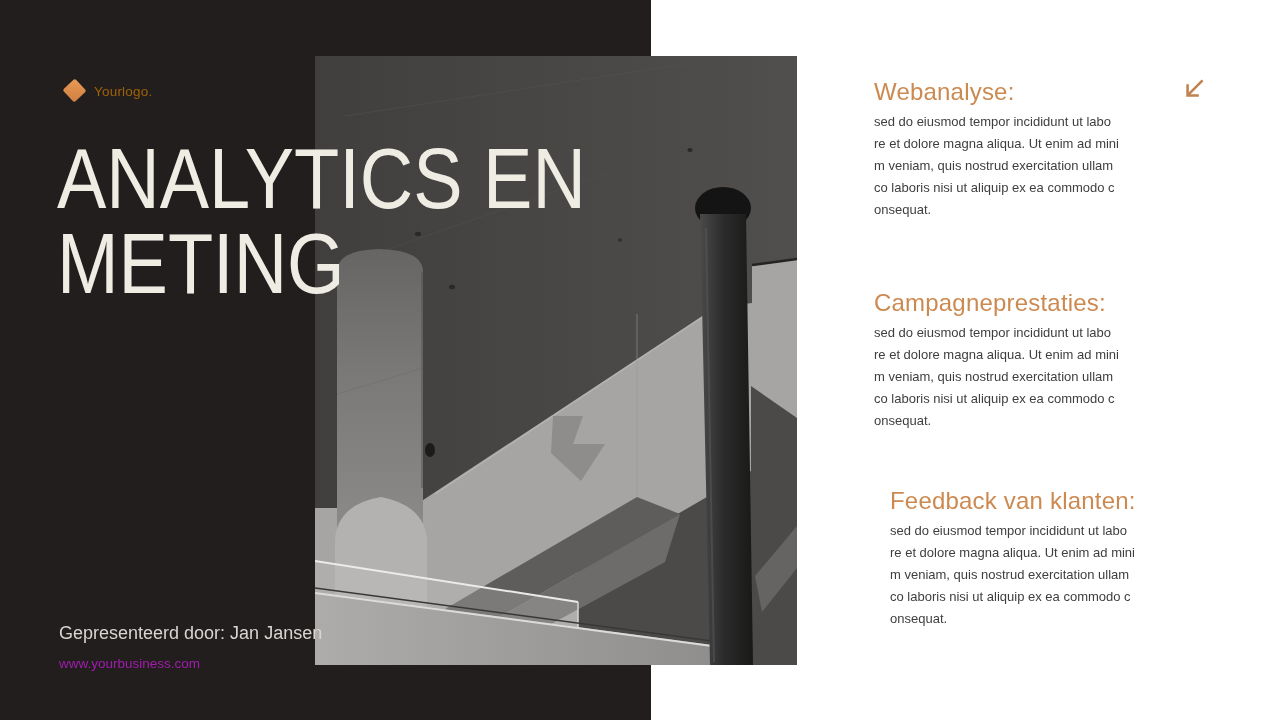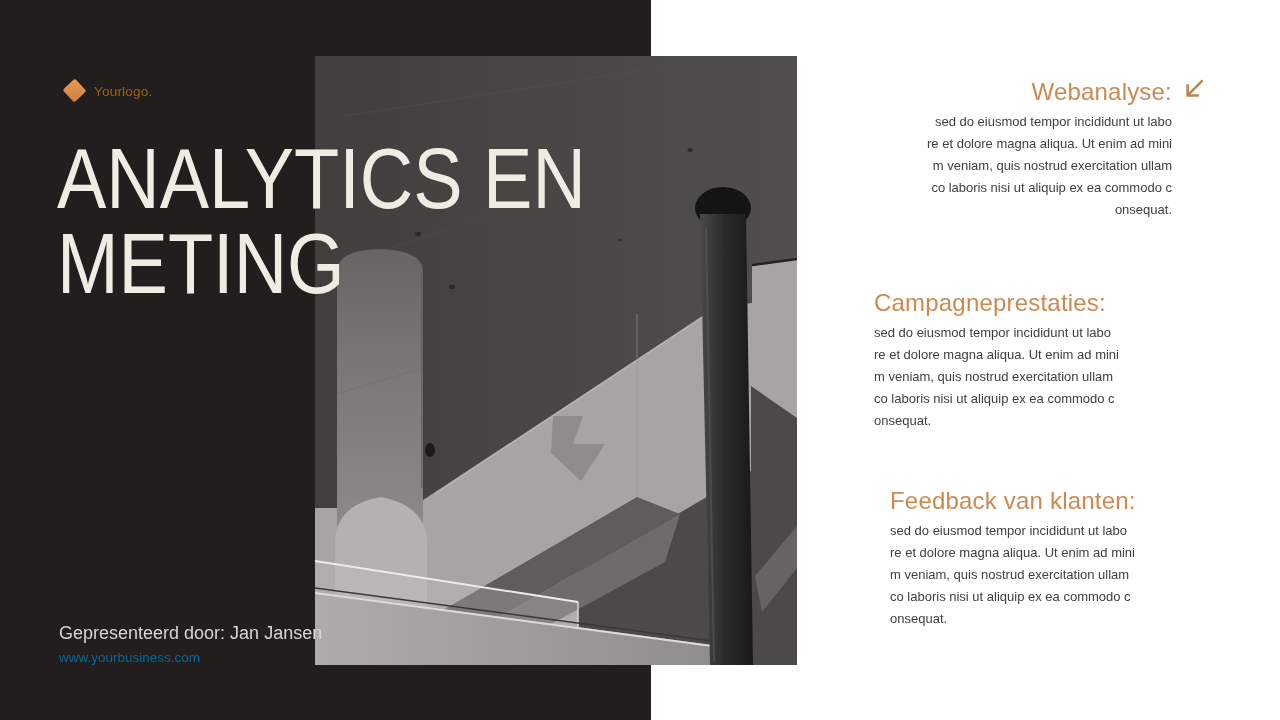--- a/index.html
+++ b/index.html
@@ -25,37 +25,37 @@
   
   .title{
     position:absolute;left:57px;top:136px;width:760px;z-index:3;
     font-size:86px;line-height:85px;font-weight:400;color:#efece4;
     transform:scaleX(.86);transform-origin:left top;letter-spacing:0;
   }
   
   .photo{position:absolute;left:315px;top:56px;width:482px;height:609px;z-index:2;}
   
   .section{position:absolute;left:874px;width:298px;}
-  .section-1{top:77px;text-align:right;}
+  .section-1{top:77px;}
   .section-2{top:288px;}
   .section-3{top:486px;margin-left:16px;}
   .section h3{
     margin:0;font-size:24px;line-height:30px;font-weight:400;
     color:#cc8950;letter-spacing:.2px;
   }
   .section p{
     margin:4px 0 0 0;font-size:13px;line-height:22px;color:#3f3e3e;
     white-space:pre-line;
   }
   
   .corner-arrow{position:absolute;left:1179px;top:74px;width:30px;height:30px;}
   
   .footer{position:absolute;left:59px;top:623px;z-index:4;}
   .footer-presenter{font-size:18px;line-height:20px;color:#d8d6d2;}
-  .footer-site{margin-top:6px;font-size:13.5px;line-height:18px;color:#0369a1;text-decoration:none;display:block;}
+  .footer-site{margin-top:12px;font-size:13.5px;line-height:18px;color:#a21caf;text-decoration:none;display:block;}
 </style>
 </head>
 <body>
 
 <div class="slide">
 
   <div class="dark-panel"></div>
 
   <div class="logo">
     <div class="logo-diamond"></div>

